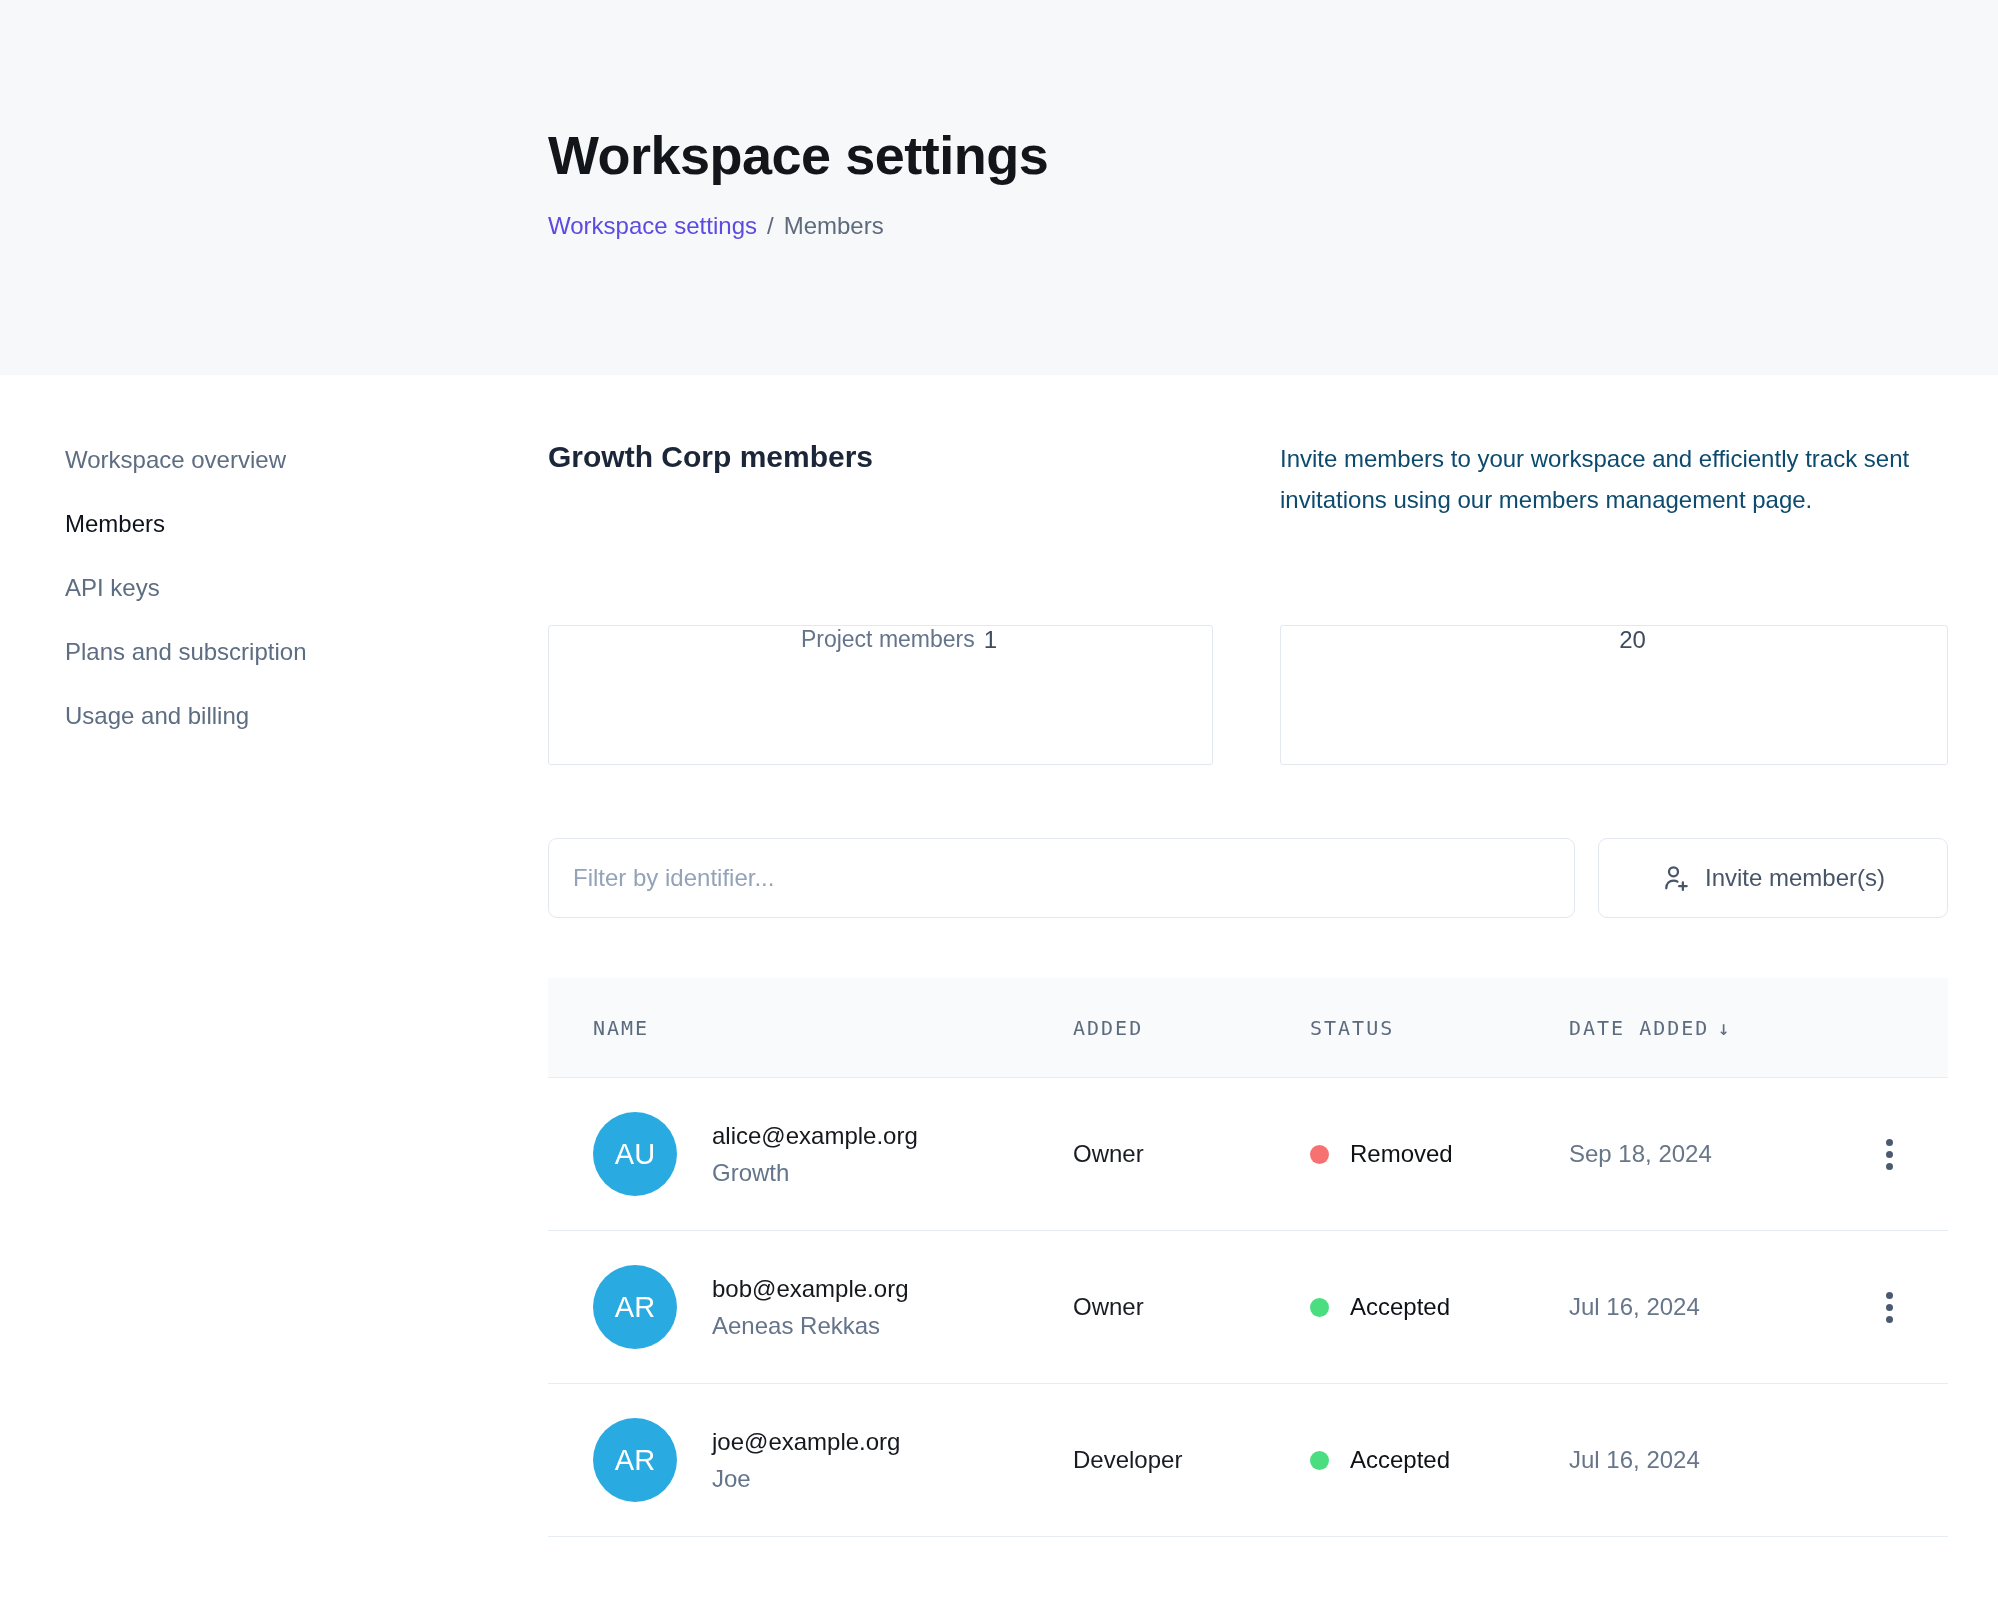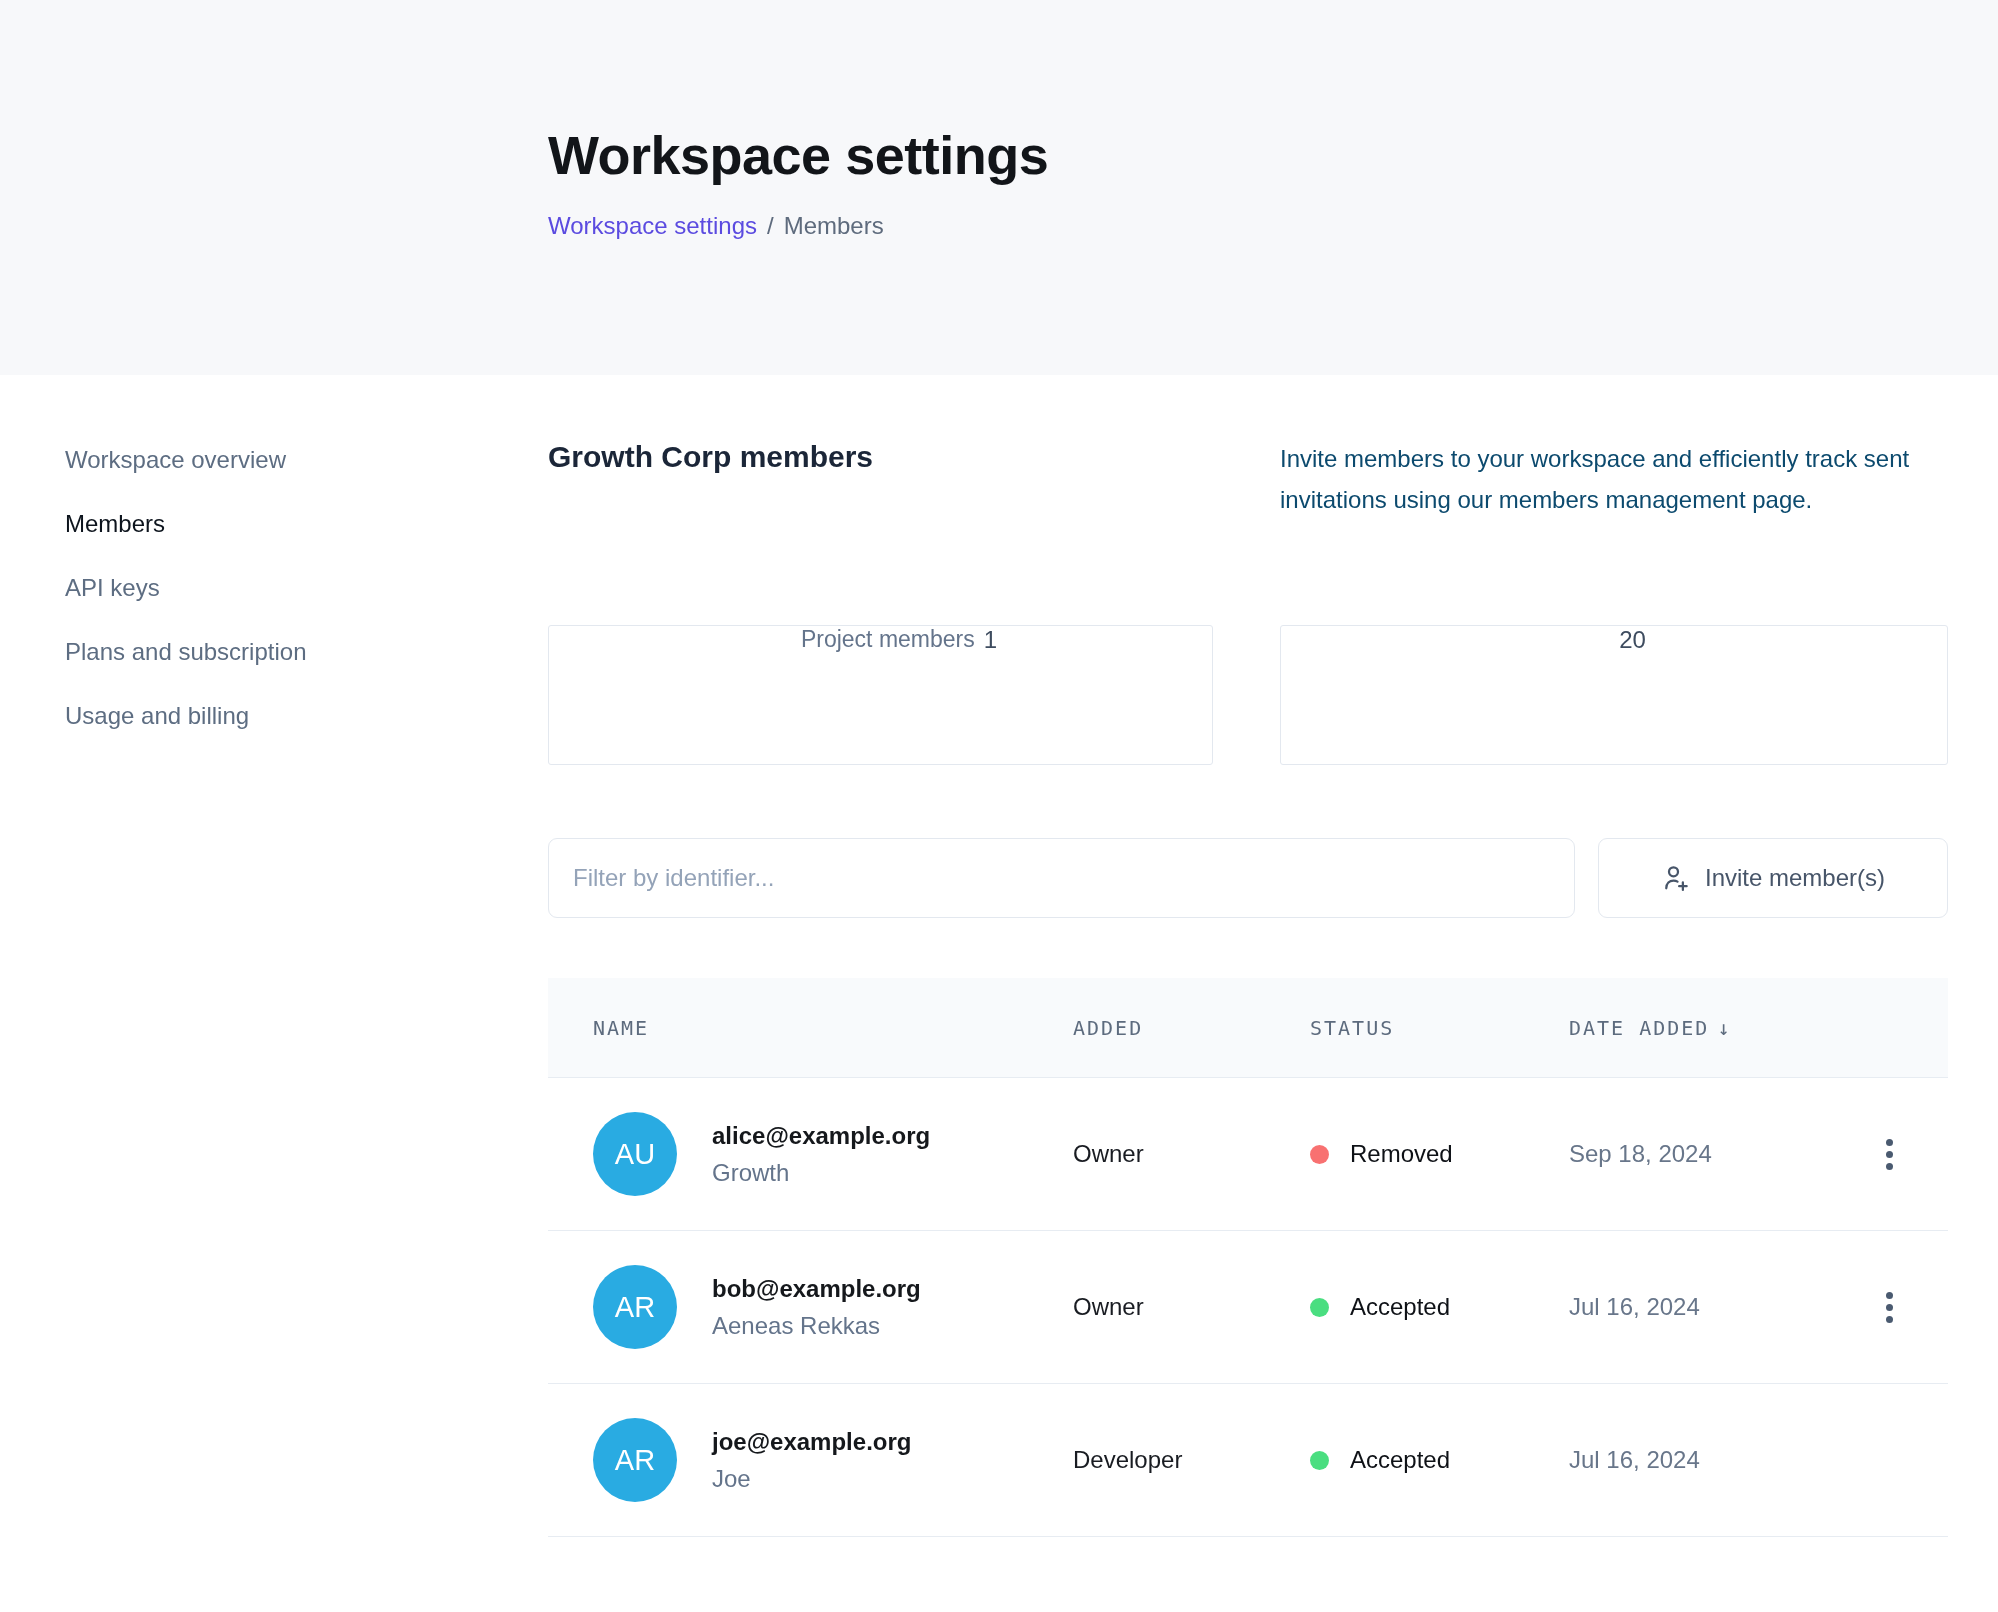--- a/index.html
+++ b/index.html
@@ -41,21 +41,21 @@
   .members-table { position: absolute; left: 548px; top: 978px; width: 1400px; }
   .t-grid { display: grid; grid-template-columns: 525px 237px 259px 261px 118px; align-items: center; }
   .t-head { height: 100px; background: #f8fafc; border-bottom: 1px solid #e7ecf2; }
   .t-head .th { font-family: "DejaVu Sans Mono", monospace; font-size: 20px; letter-spacing: 2px; color: #5d6b7e; white-space: nowrap; }
   .t-head .th.first { padding-left: 45px; }
   .sort-arrow { margin-left: 8px; letter-spacing: 0; }
   .t-row { height: 153px; border-bottom: 1px solid #e7ecf2; }
   .name-cell { display: flex; align-items: center; padding-left: 45px; gap: 35px; }
   .avatar { width: 84px; height: 84px; border-radius: 50%; display: flex; align-items: center; justify-content: center; color: #ffffff; font-size: 29px; font-weight: 400; flex-shrink: 0; }
   .id-lines { display: flex; flex-direction: column; gap: 9px; }
-  .email { font-size: 24px; font-weight: 700; color: #15181c; }
+  .email { font-size: 24px; font-weight: 400; color: #15181c; }
   .fullname { font-size: 24px; color: #64748b; }
   .role-cell { font-size: 24px; color: #191c22; }
   .status-cell { display: flex; align-items: center; gap: 21px; }
   .status-dot { width: 19px; height: 19px; border-radius: 50%; flex-shrink: 0; }
   .status-text { font-size: 24px; color: #0e1116; }
   .date-cell { font-size: 24px; color: #68768a; }
   .menu-cell { display: flex; justify-content: center; }
   .kebab { display: flex; flex-direction: column; gap: 5px; cursor: pointer; padding: 8px; }
   .kebab i { width: 7px; height: 7px; border-radius: 50%; background: #4a5a70; display: block; }
 </style>

